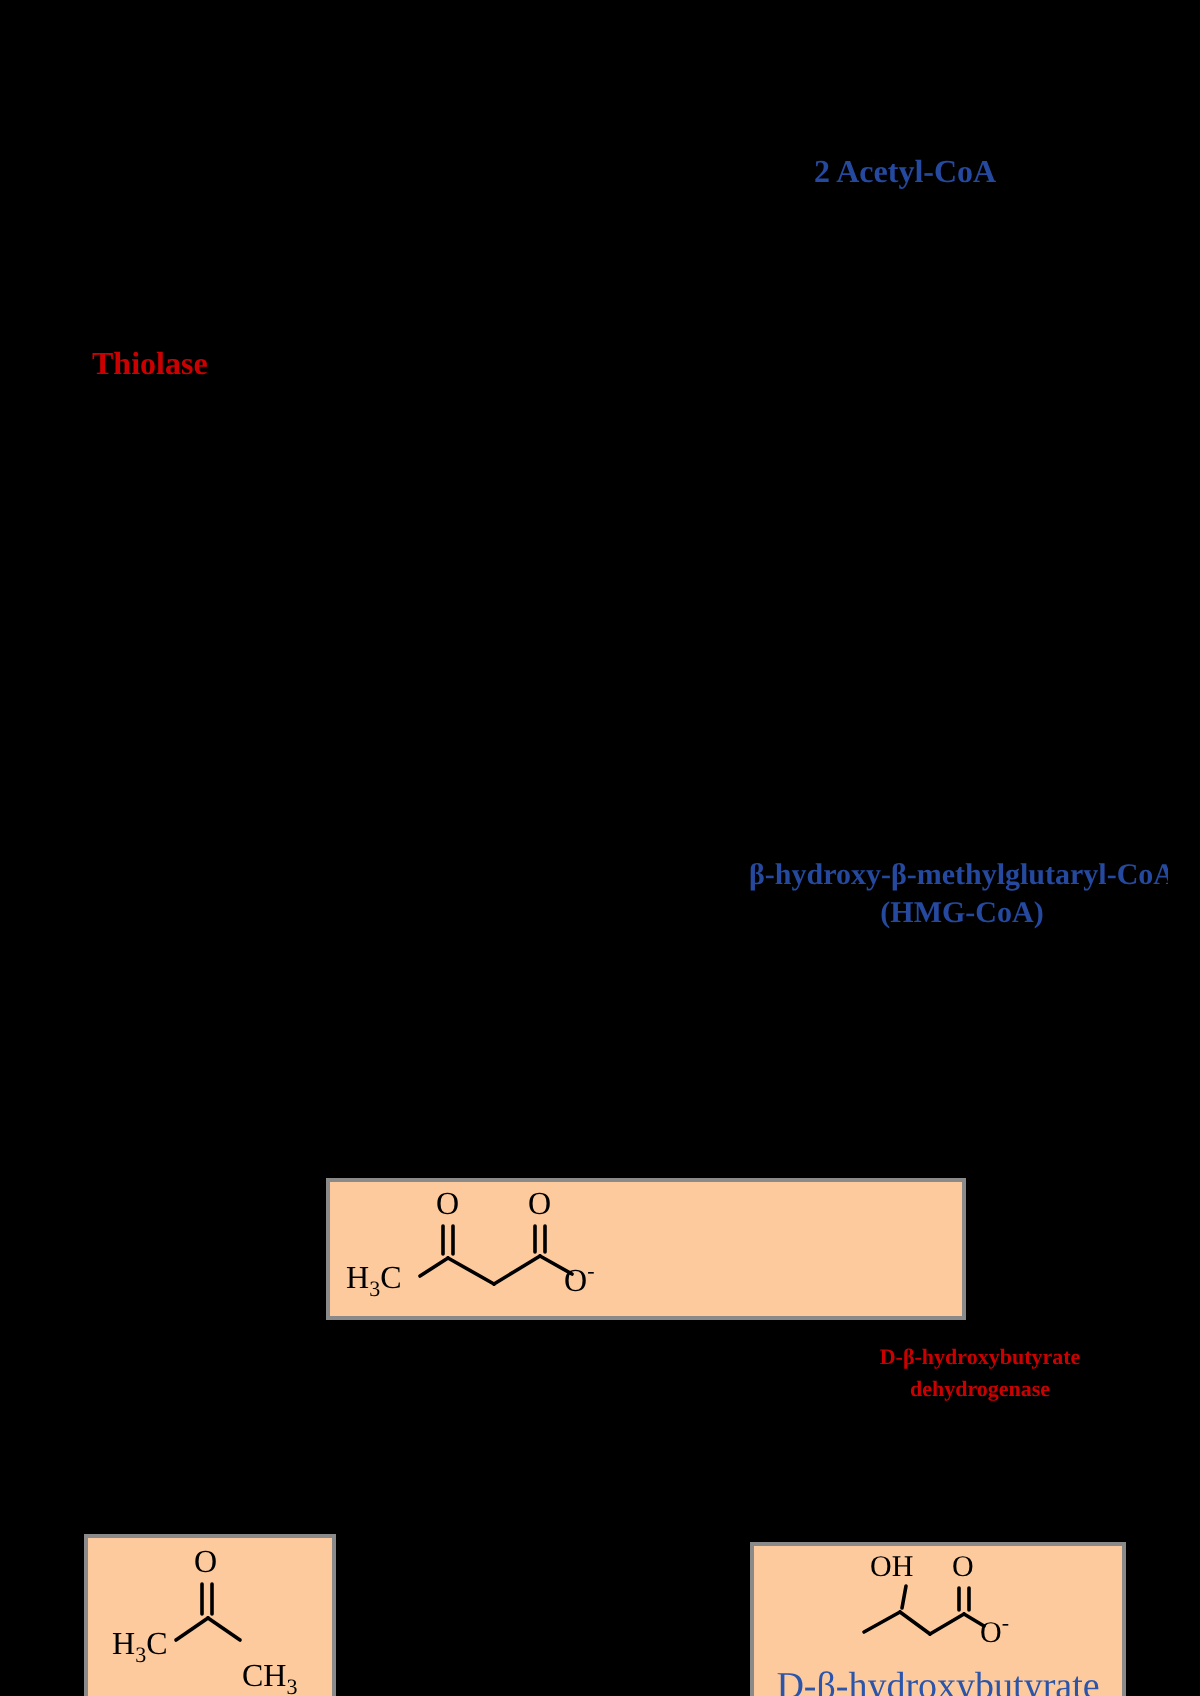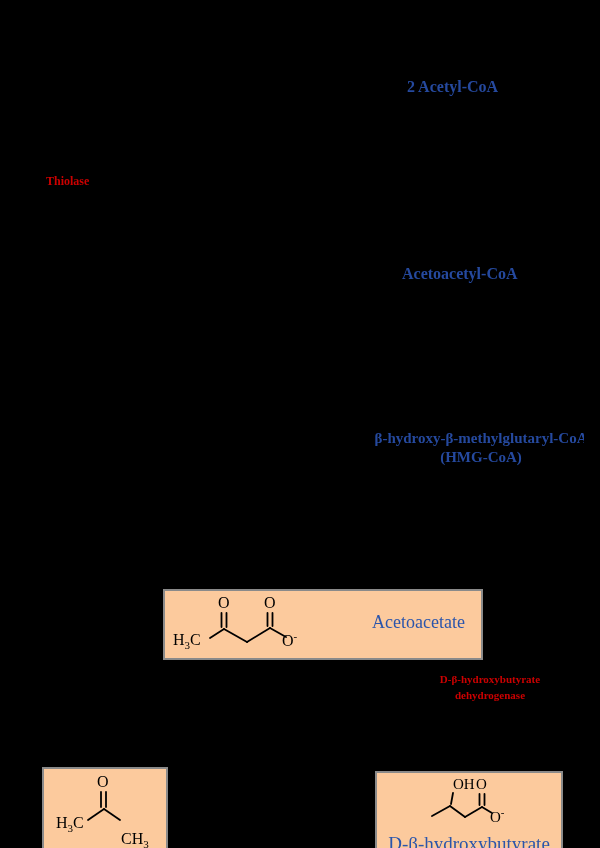--- a/index.html
+++ b/index.html
@@ -20,21 +20,21 @@
     position: absolute;
     white-space: nowrap;
     font-weight: bold;
   }
   .metabolite {
     color: #25499e;
     font-size: 16px;
   }
   .enzyme {
     color: #cc0000;
-    font-size: 12px;
+    font-size: 16px;
   }
   .center-block {
     text-align: center;
   }
   .hmg-block {
     left: 350px;
     top: 401px;
     width: 262px;
     font-size: 15px;
     line-height: 1.25;
@@ -85,21 +85,20 @@
   .boxlabel-acetone  { left: 0; right: 0; top: 61px; text-align: center; }
   .boxlabel-dbhb     { left: 0; right: 0; top: 60px; text-align: center; font-size: 19px; }
 </style>
 </head>
 <body>
 
 <div class="canvas">
 
   <div class="lbl metabolite" style="left:407px; top:50px;">2 Acetyl-CoA</div>
 
-  <div class="lbl metabolite" style="left:402px; top:237px;">Acetoacetyl-CoA</div>
 
   <div class="lbl metabolite center-block hmg-block">
     <div>β-hydroxy-β-methylglutaryl-CoA</div>
     <div>(HMG-CoA)</div>
   </div>
 
   <div class="lbl enzyme" style="left:46px; top:146px;">Thiolase</div>
 
 
 
@@ -116,21 +115,20 @@
       <line x1="105" y1="37" x2="121" y2="46"></line>
       <line x1="56.5" y1="22" x2="56.5" y2="36"></line>
       <line x1="61.5" y1="22" x2="61.5" y2="36"></line>
       <line x1="102.5" y1="22" x2="102.5" y2="35"></line>
       <line x1="107.5" y1="22" x2="107.5" y2="35"></line>
     </svg>
     <span class="atom" style="left:8px; top:40px;"><span>H</span><sub>3</sub><span>C</span></span>
     <span class="atom" style="left:53px; top:3px;">O</span>
     <span class="atom" style="left:99px; top:3px;">O</span>
     <span class="atom" style="left:117px; top:39px;"><span>O</span><sup>-</sup></span>
-    <span class="boxlabel boxlabel-acetoacetate">Acetoacetate</span>
   </div>
 
   <div class="box box-acetone">
     <svg class="struct-svg" width="122" height="80" viewBox="0 0 122 80">
       <line x1="57" y1="23" x2="57" y2="38"></line>
       <line x1="62" y1="23" x2="62" y2="38"></line>
       <line x1="60" y1="40" x2="44" y2="51"></line>
       <line x1="60" y1="40" x2="76" y2="51"></line>
     </svg>
     <span class="atom" style="left:53px; top:4px;">O</span>
@@ -141,19 +139,19 @@
   <div class="box box-dbhb">
     <svg class="struct-svg" width="184" height="81" viewBox="0 0 184 81">
       <line x1="76" y1="20" x2="74" y2="31"></line>
       <line x1="102.5" y1="21" x2="102.5" y2="32"></line>
       <line x1="107.5" y1="21" x2="107.5" y2="32"></line>
       <line x1="55" y1="43" x2="73" y2="33"></line>
       <line x1="73" y1="33" x2="88" y2="44"></line>
       <line x1="88" y1="44" x2="105" y2="34"></line>
       <line x1="105" y1="34" x2="115" y2="40"></line>
     </svg>
-    <span class="atom atom-sm" style="left:76px; top:3px;text-align:center;">OH</span>
+    <span class="atom atom-sm" style="left:58px; top:3px;text-align:center;">OH</span>
     <span class="atom atom-sm" style="left:99px; top:3px;">O</span>
     <span class="atom atom-sm" style="left:113px; top:33px;"><span>O</span><sup>-</sup></span>
     <span class="boxlabel boxlabel-dbhb">D-β-hydroxybutyrate</span>
   </div>
 
 </div>
 
 </body></html>

